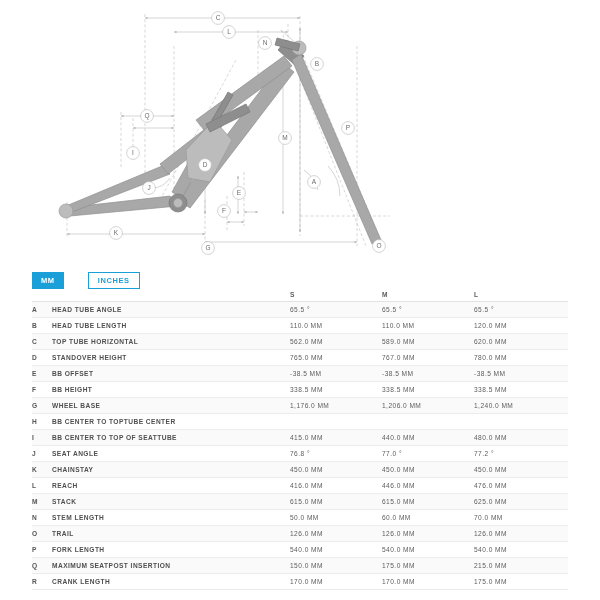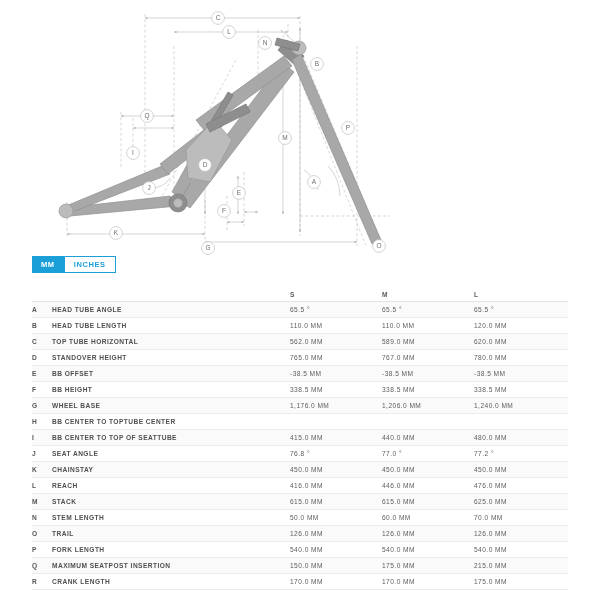--- a/index.html
+++ b/index.html
@@ -21,25 +21,26 @@
     position: relative;
     width: 600px;
     height: 258px;
     background: #ffffff;
   }
   .diagram-wrap svg { display: block; }
 
   
   .unit-toggle {
     position: absolute;
-    left: 32px; top: 256px;
+    left: 32px; top: 272px;
     display: flex;
     height: 33px;
     font-size: 7.5px;
     letter-spacing: 0.6px;
+    gap: 24px;
   }
   .unit-btn {
     display: flex; align-items: center; justify-content: center;
     padding: 0 9px;
     height: 17px;
     font-weight: bold;
     cursor: pointer;
     user-select: none;
   }
   .unit-btn.active { background: #1a9fd9; color: #ffffff; }

